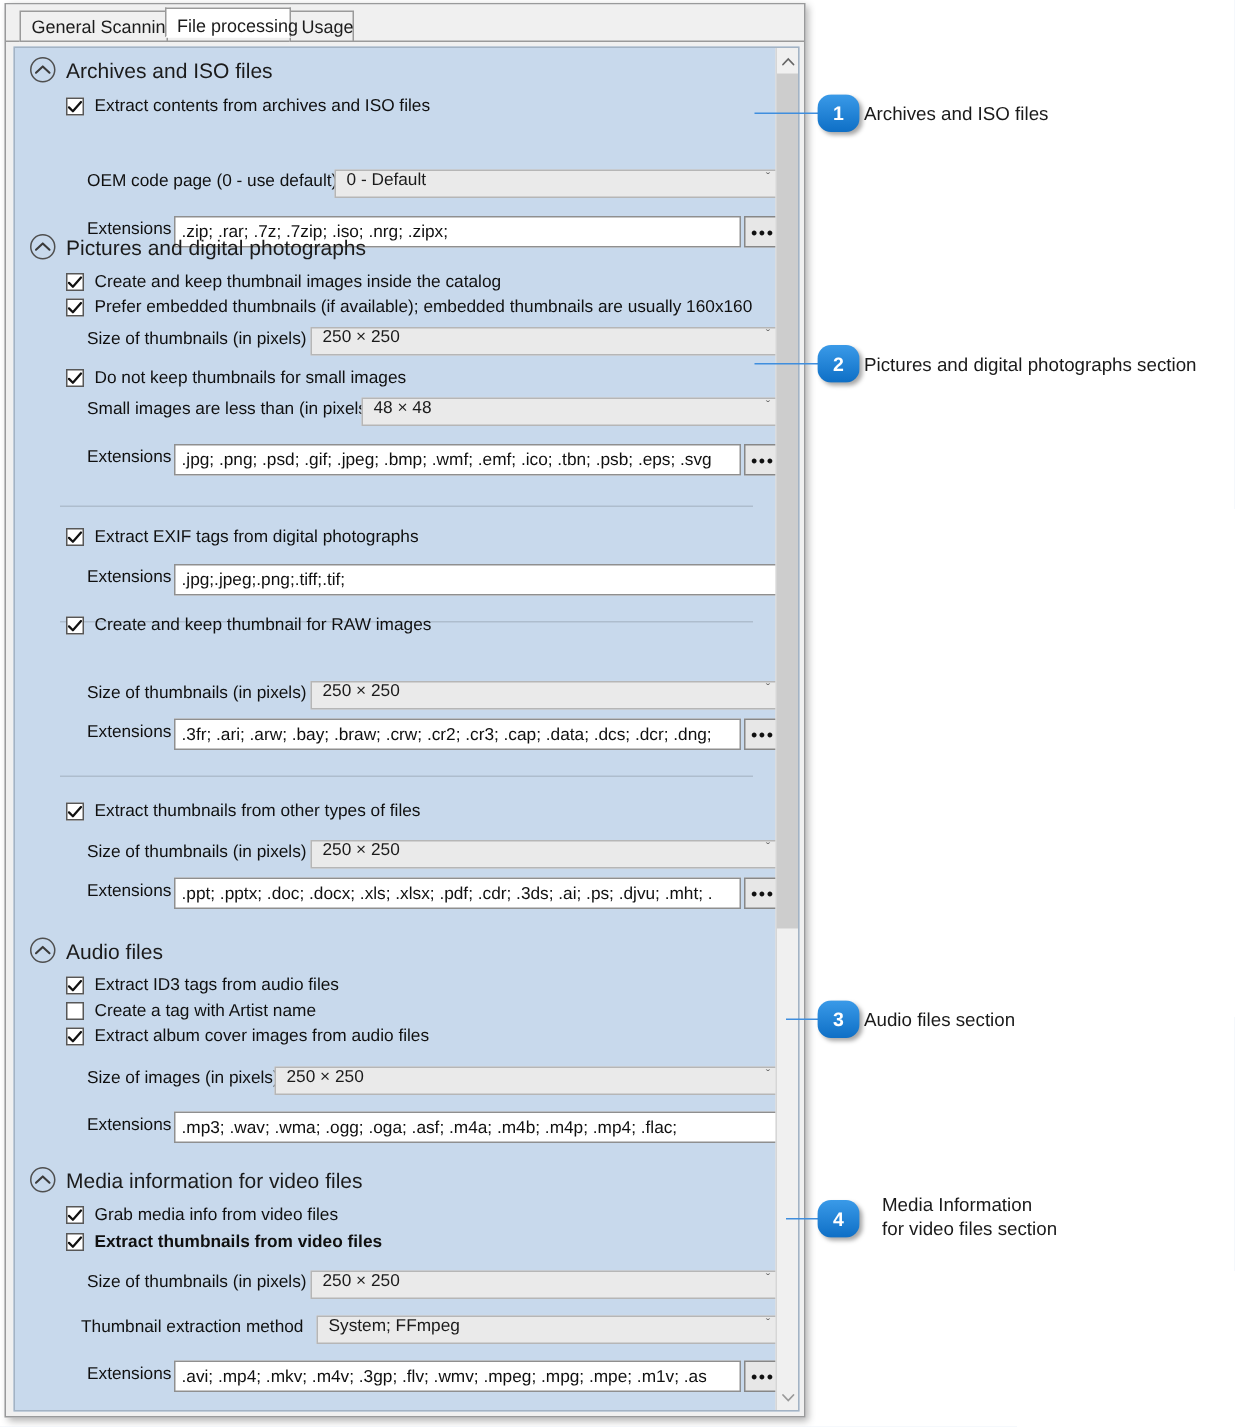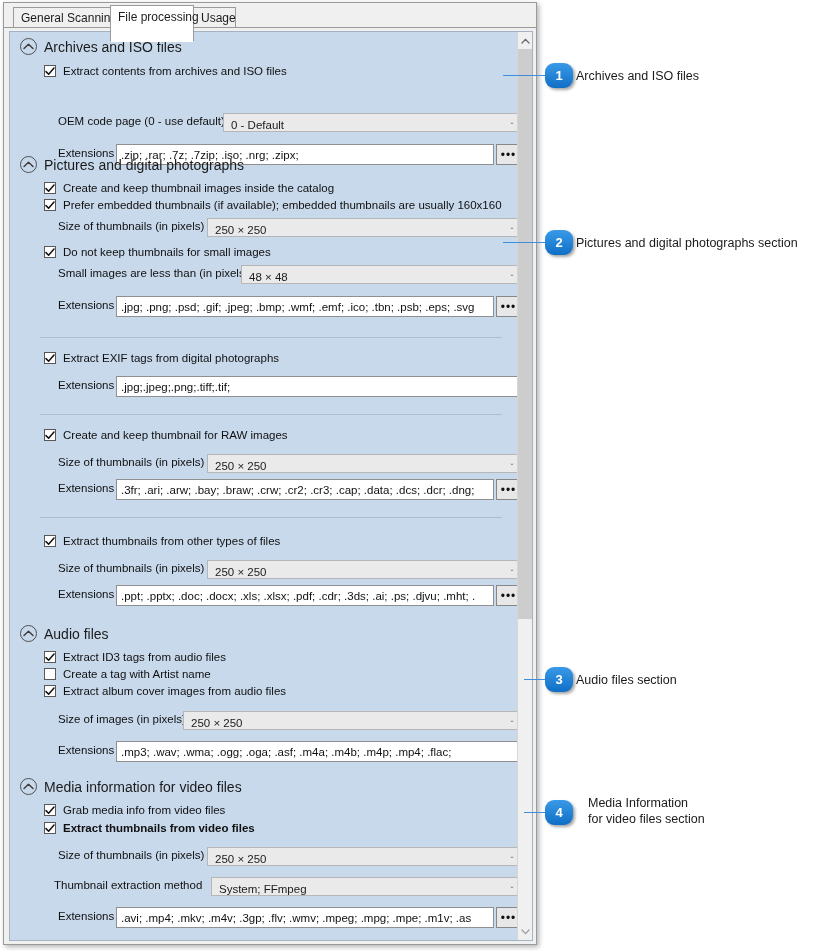--- a/index.html
+++ b/index.html
@@ -33,21 +33,21 @@
     position: absolute; top: 4px; height: 21px;
     border: 1px solid #9a9a9a;
     background: #f0f0f0;
     font-size: 12px; color: #1c1c1c;
     line-height: 20px;
     padding: 0 7px;
     white-space: nowrap;
   }
   .tab.active {
     background: #ffffff;
-    top: 2px; height: 37px;
+    top: 2px; height: 20px;
     line-height: 22px;
     border-bottom: 1px solid #ffffff;
     z-index: 3;
   }
 
   
   .panel {
     position: absolute; left: 5px; top: 28px;
     width: 524px; height: 910px;
     background: #c8d9ec;
@@ -110,21 +110,21 @@
     display: flex; align-items: center;
     font-size: 11.5px; color: #101010;
     white-space: nowrap;
   }
   .field-label { margin-right: 8px; color:#101010; }
 
   .combo {
     height: 19px;
     background: #eaeaea;
     border: 1px solid #b6b6b6;
-    display: flex; align-items: flex-end;
+    display: flex; align-items: flex-start;
     padding: 0 4px 0 7px;
     font-size: 11.5px; color: #1b1b1b;
     position: relative;
   }
   .combo .val { flex: 1; overflow: hidden; }
   .combo .caret {
     width: 12px; text-align: center; color: #6a6a6a; font-size: 9px;
     line-height: 1;
   }
 
@@ -317,21 +317,21 @@
           <div class="textfield" style="width:438px;">
             <span class="txt">.jpg;.jpeg;.png;.tiff;.tif;</span>
           </div>
           <div class="dots-btn">
             <span>•••</span>
           </div>
         </div>
 
         <div class="divider" style="top:382px;"></div>
 
-        <div class="chk-row" style="top:397px;">
+        <div class="chk-row" style="top:379px;">
           <span class="chkbox">
             <svg width="10" height="9" viewBox="0 0 10 9">
                 <path d="M1 4.6 L3.6 7.2 L9 1" stroke="#111" stroke-width="1.5" fill="none" stroke-linecap="round" stroke-linejoin="round"></path>
               </svg>
           </span>
           <span>Create and keep thumbnail for RAW images</span>
         </div>
 
         <div class="field-row" style="top:424px;left:48px;">
           <span class="field-label">Size of thumbnails (in pixels)</span>

